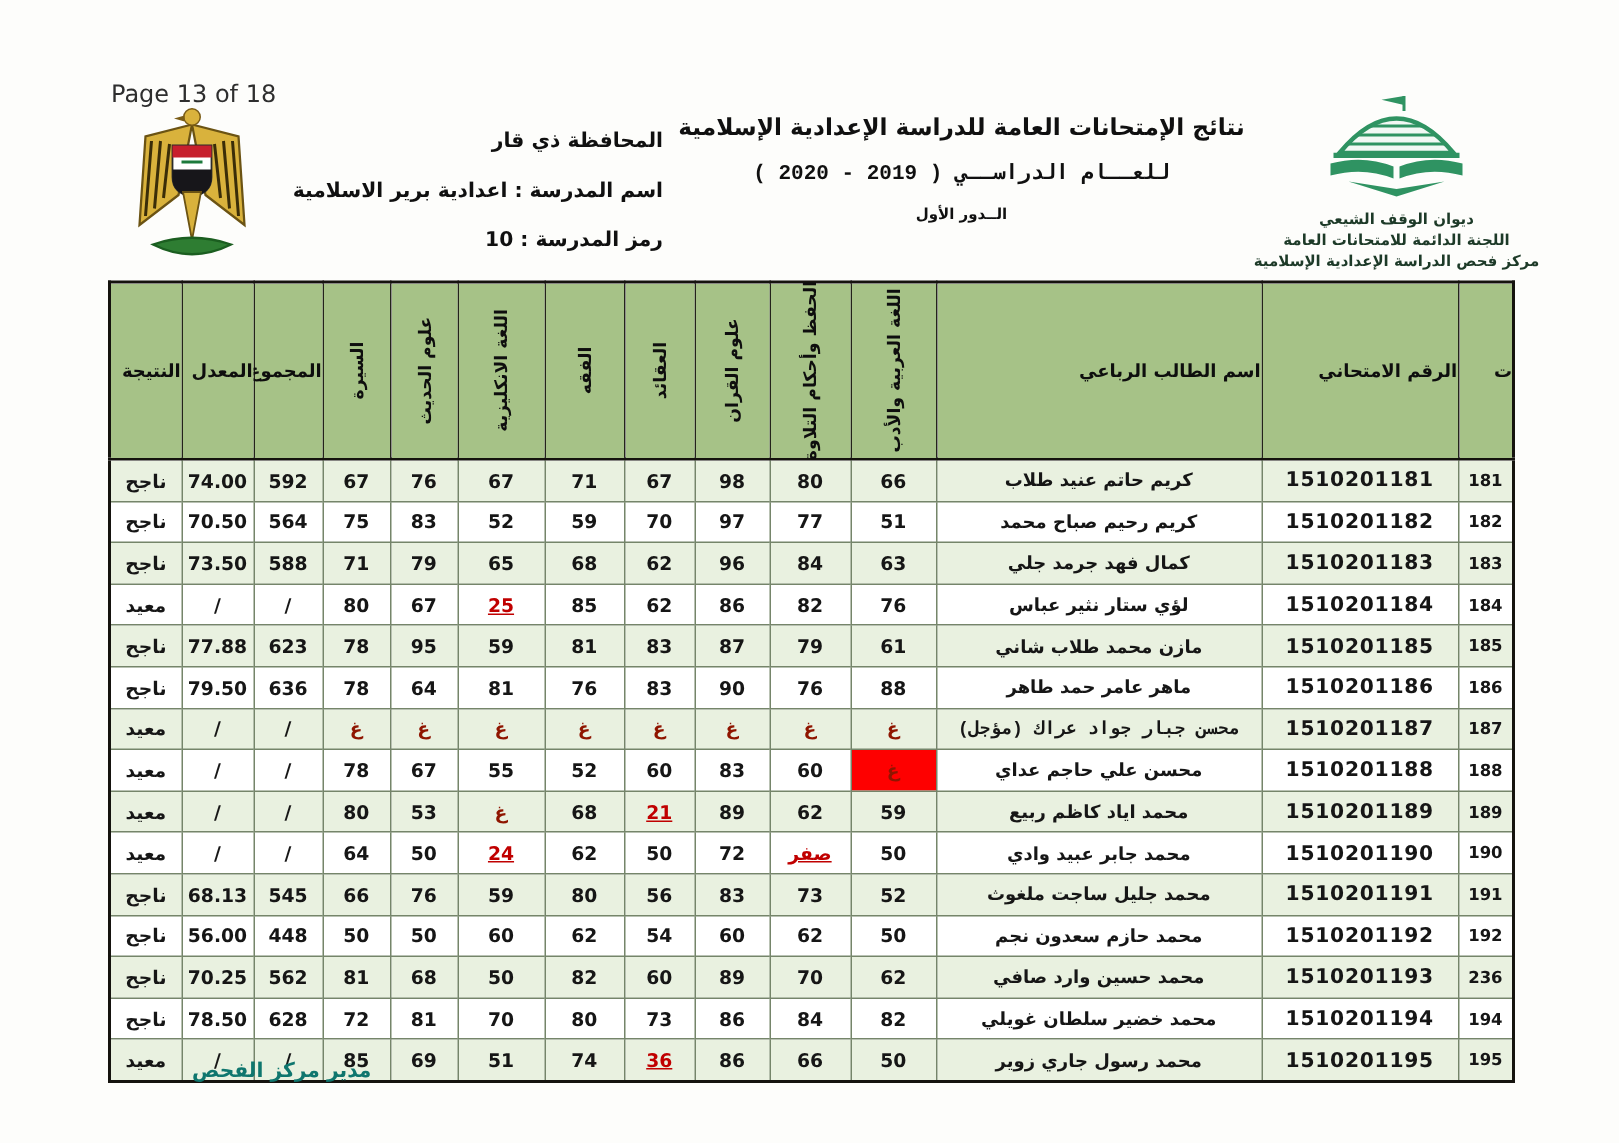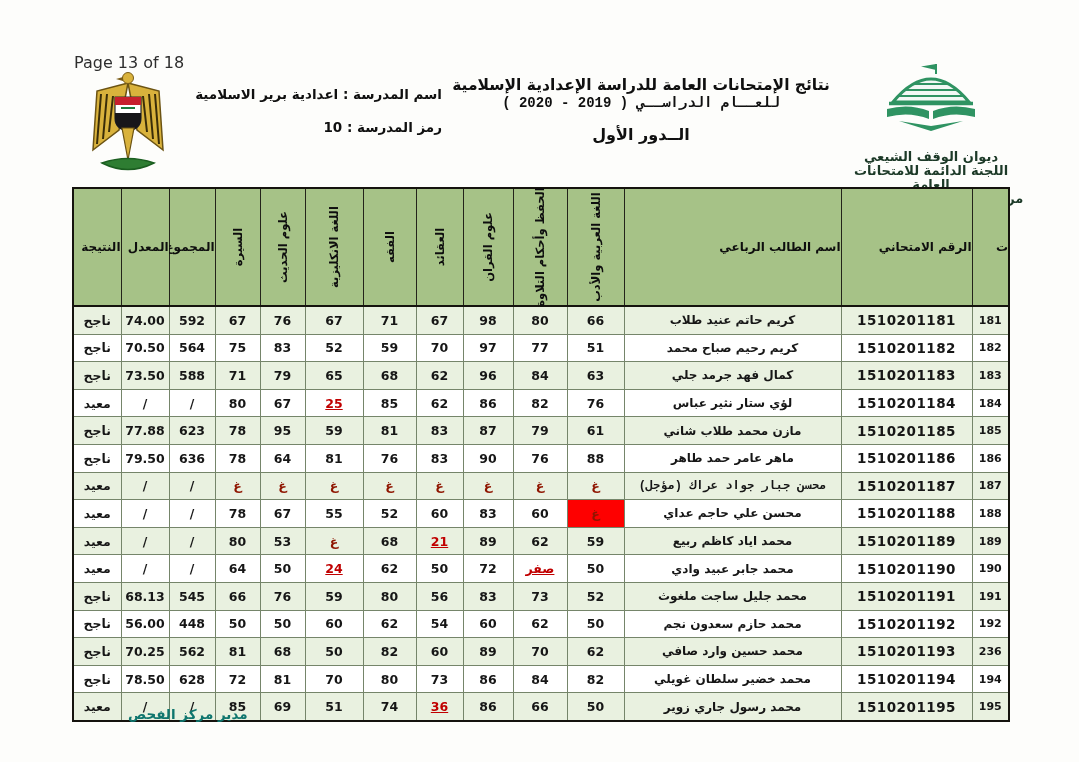--- a/index.html
+++ b/index.html
@@ -6,25 +6,25 @@
   body{
     width:1079px;height:762px;position:relative;overflow:hidden;
     background:#fdfdfb;font-family:"DejaVu Sans",sans-serif;color:#141414;
   }
   .page-label{position:absolute;left:74px;top:53px;font-size:16px;color:#2e2e2e;}
   
   .school-info{position:absolute;left:150px;top:78px;width:292px;direction:rtl;text-align:right;
     font-weight:bold;font-size:13.5px;line-height:33px;color:#101010;}
   .title-block{position:absolute;left:438px;top:76px;width:406px;direction:rtl;text-align:center;
     font-weight:bold;color:#101010;}
-  .title-l1{font-size:15.5px;}
+  .title-l1{font-size:15.5px;margin-bottom:13px;}
   .title-l2{font-size:14px;margin-bottom:14px;font-family:Liberation Mono, monospace;}
-  .title-l3{font-size:16px;margin-top:10px;}
+  .title-l3{font-size:10px;margin-top:10px;}
   .org-block{position:absolute;left:833px;top:62px;width:196px;direction:rtl;text-align:center;}
-  .org-lines{font-weight:bold;font-size:13px;line-height:14px;color:#1d3a28;margin-top:12px;}
+  .org-lines{font-weight:bold;font-size:10px;line-height:14px;color:#1d3a28;margin-top:2px;}
   .emblem{position:absolute;left:88px;top:70px;}
   
   table.results{
     position:absolute;left:72px;top:187px;width:936px;direction:rtl;
     border-collapse:collapse;table-layout:fixed;border:2px solid #15130e;
   }
   thead tr{border-bottom:2.5px solid #15130e;}
   th{
     background:#a6c287;border:1px solid #23231a;height:116px;position:relative;
     font-size:12px;font-weight:bold;color:#0e0e0e;padding:0;overflow:visible;
@@ -66,20 +66,21 @@
     <path d="M27 43 h26 v6 q0 10 -13 12 q-13 -2 -13 -12 Z" fill="#17161a"></path>
     <path d="M33 38 h14" stroke="#1d7a3c" stroke-width="2"></path>
 
     <polygon points="34,58 46,58 40,90" fill="#d9b23c" stroke="#6b5313" stroke-width="1.2"></polygon>
 
     <path d="M14 93 Q40 84 66 93 Q40 106 14 93 Z" fill="#2e7d32" stroke="#1b5e20" stroke-width="1.5"></path>
   </svg>
 </div>
 
 <div class="school-info">
+  <div>المحافظة ذي قار</div>
   <div>اسم المدرسة : اعدادية برير الاسلامية</div>
   <div>رمز المدرسة : 10</div>
 </div>
 
 <div class="title-block">
   <div class="title-l1">نتائج الإمتحانات العامة للدراسة الإعدادية الإسلامية</div>
   <div class="title-l2">للعــام الدراســي ( 2019 - 2020 )</div>
   <div class="title-l3">الــدور الأول</div>
 </div>
 

